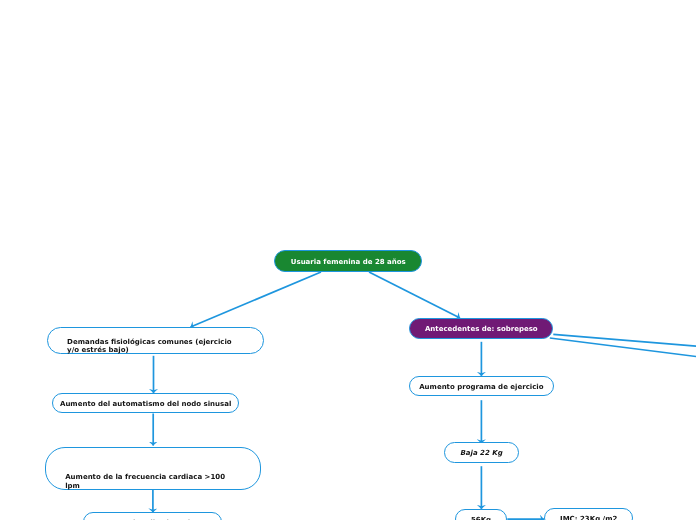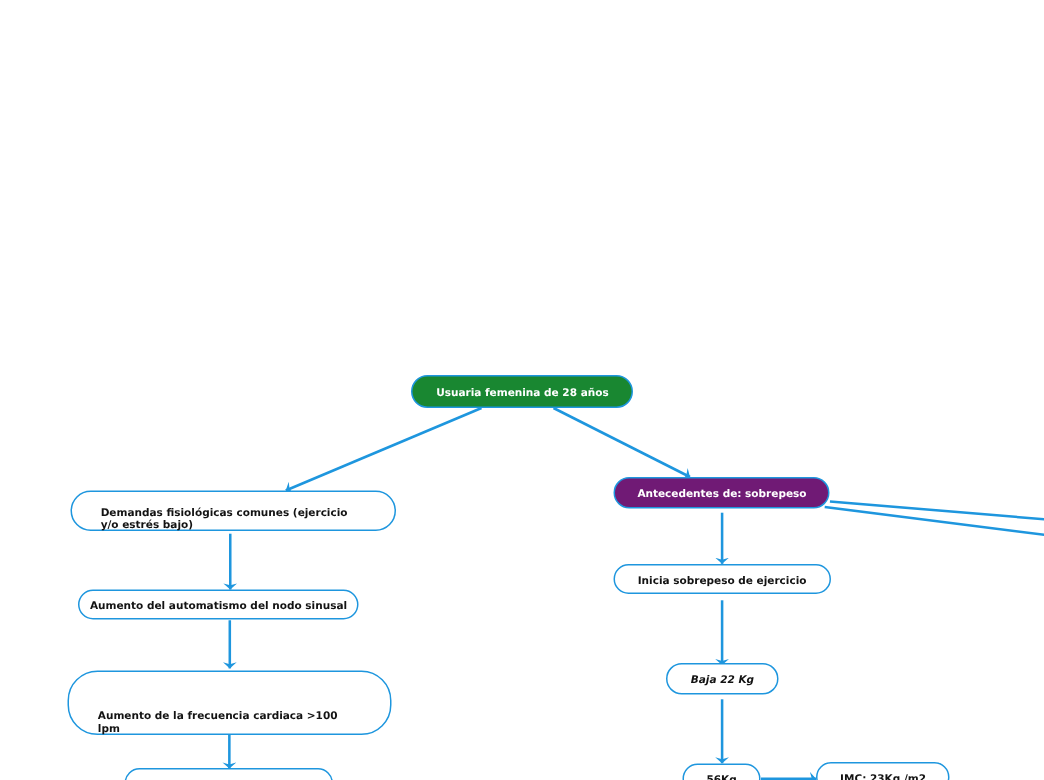--- a/index.html
+++ b/index.html
@@ -60,21 +60,21 @@
       <div class="node wrap" style="left: 44.6px; top: 447px; width: 216.2px; height: 43px;">
         <span class="lbl">Aumento de la frecuencia cardiaca &gt;100 lpm</span>
       </div>
       <div class="node center" style="left: 82.6px; top: 512.4px; width: 139.6px; height: 20px;">
         <span class="lbl">Taquicardia sinusal</span>
       </div>
       <div class="node accent center" style="left: 409.3px; top: 317.6px; width: 144px; height: 21.8px;">
         <span class="lbl">Antecedentes de: sobrepeso</span>
       </div>
       <div class="node center" style="left: 409.2px; top: 375.9px; width: 144.4px; height: 20.4px;">
-        <span class="lbl">Inicia sobrepeso de ejercicio</span>
+        <span class="lbl">Aumento programa de ejercicio</span>
       </div>
       <div class="node center" style="left: 444.3px; top: 442.4px; width: 74.6px; height: 20.5px; font-style: italic;">
         <span class="lbl">Baja 22 Kg</span>
       </div>
       <div class="node center" style="left: 454.8px; top: 509.1px; width: 52.5px; height: 20px;">
         <span class="lbl">56Kg</span>
       </div>
       <div class="node center" style="left: 544px; top: 508.3px; width: 89.4px; height: 20px;">
         <span class="lbl">IMC: 23Kg /m2</span>
       </div>

